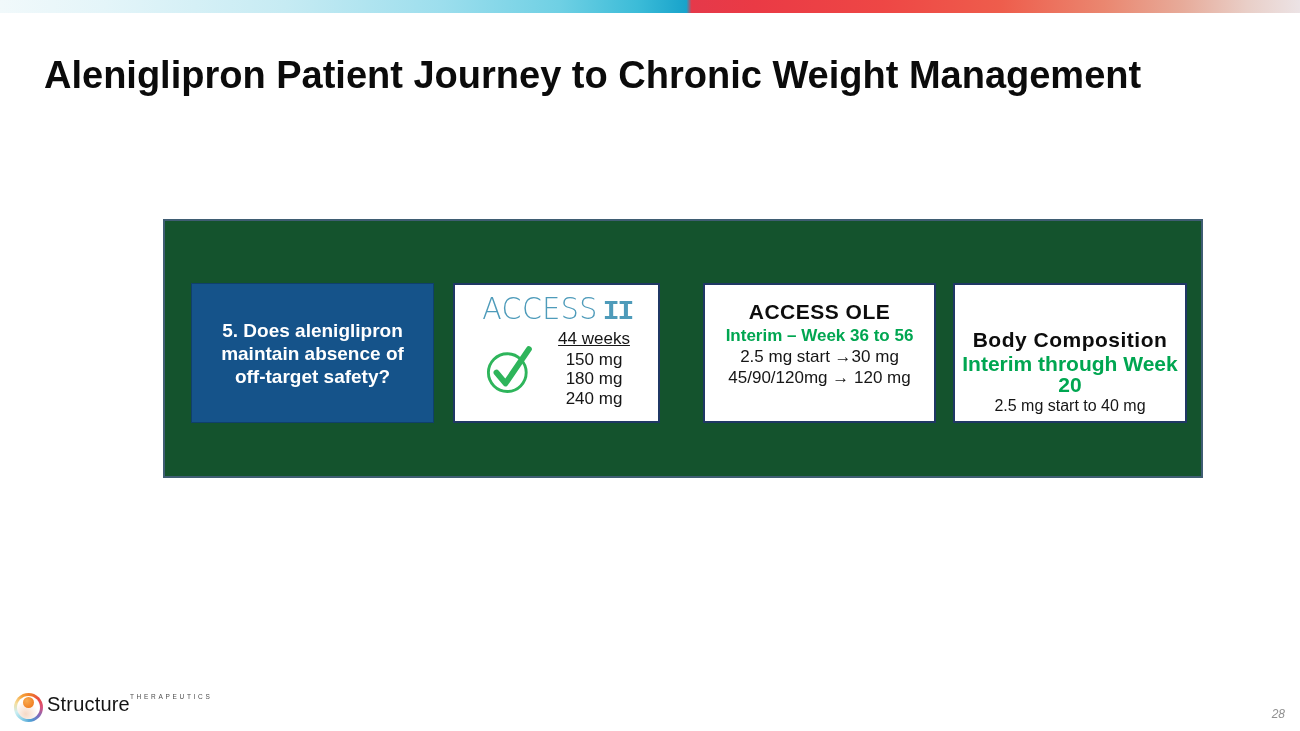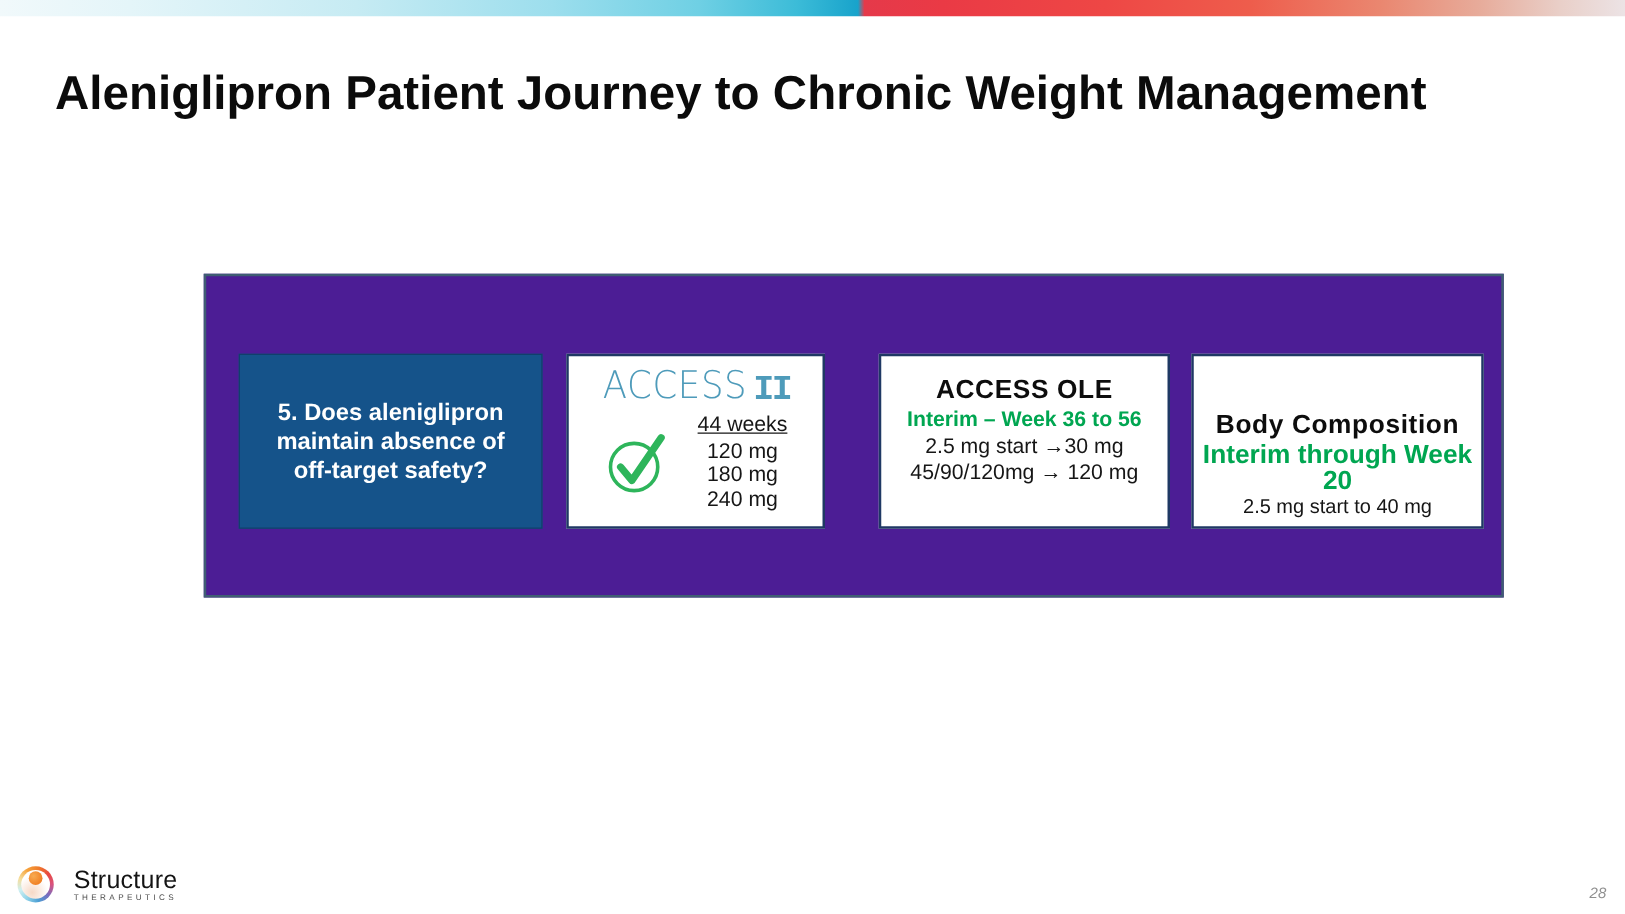--- a/index.html
+++ b/index.html
@@ -24,21 +24,21 @@
 
   .slide-title {
     position:absolute; left:44px; top:54px;
     font-size:38px; font-weight:bold; color:#0b0b0b;
     letter-spacing:0px; white-space:nowrap;
   }
 
   
   .journey-container {
     position:absolute; left:163px; top:219px; width:1040px; height:259px;
-    background:#4c1d95; border:2px solid #3f5d73;
+    background:#14532d; border:2px solid #3f5d73;
   }
 
   .jbox {
     position:absolute; top:62px; height:140px;
     display:flex; flex-direction:column; align-items:center;
     text-align:center;
   }
 
   .question-box {
     left:26px; width:243px;
@@ -87,21 +87,21 @@
   }
   .logo-icon::before {
     content:""; position:absolute; inset:3px; border-radius:50%;
     background:radial-gradient(circle at 38% 78%, #f6d9c6 0%, #ffffff 55%);
   }
   .logo-icon::after {
     content:""; position:absolute; left:9px; top:4px; width:11px; height:11px;
     border-radius:50%;
     background:radial-gradient(circle at 35% 35%, #f8ab51, #ee7013);
   }
-  .logo-text { margin-left:16px; display:flex; flex-direction:column; }
+  .logo-text { margin-left:4px; display:flex; flex-direction:row; }
   .logo-name { font-size:20px; color:#141414; letter-spacing:0.2px; line-height:22px; }
   .logo-subtext { font-size:6.5px; letter-spacing:2.7px; color:#4c4c4c; margin-top:0px; }
 
   .page-number {
     position:absolute; right:15px; top:707px;
     font-size:12px; color:#909090;font-style:italic;
   }
 </style>
 </head>
 <body>
@@ -123,21 +123,21 @@
       <span class="access-word">ACCESS</span>
       <span class="access-numeral">II</span>
     </div>
     <div class="check-weeks-row">
       <svg class="check-icon-svg" viewBox="0 0 60 62">
         <circle cx="27" cy="35" r="21" fill="none" stroke="#2eb55b" stroke-width="3.2"></circle>
         <path d="M15 35 L25 47 L51 9" fill="none" stroke="#2eb55b" stroke-width="6.5" stroke-linecap="round" stroke-linejoin="round"></path>
       </svg>
       <div class="weeks-col">
         <div class="weeks-duration">44 weeks</div>
-        <div>120 mg</div>
+        <div>150 mg</div>
         <div>180 mg</div>
         <div>240 mg</div>
       </div>
     </div>
   </div>
 
   <div class="jbox white-box ole-box">
     <div class="box-title">ACCESS OLE</div>
     <div class="box-subtitle">Interim – Week 36 to 56</div>
     <div class="box-line">2.5 mg start →30 mg</div>

